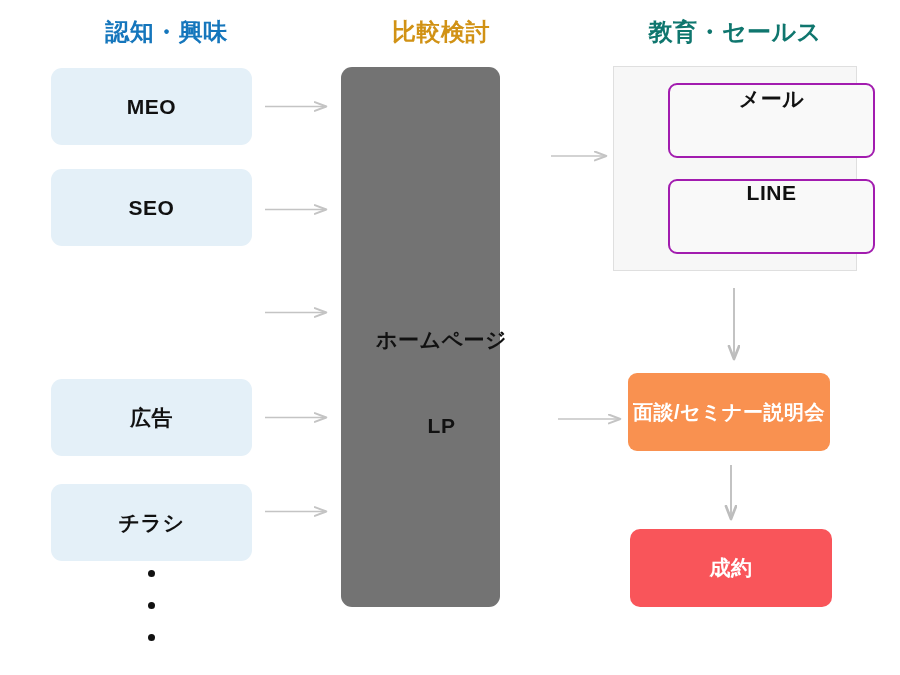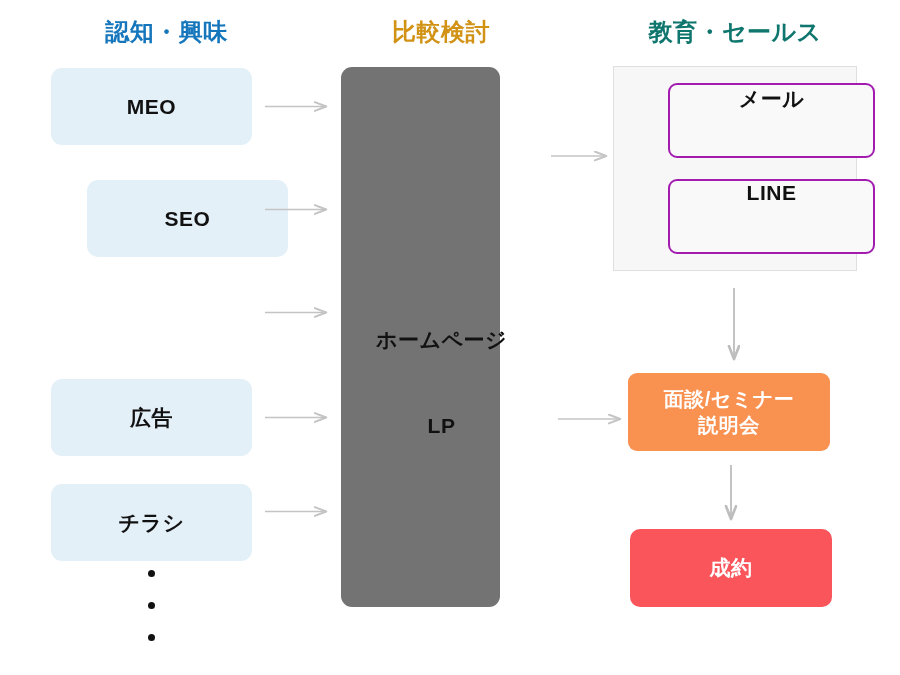--- a/index.html
+++ b/index.html
@@ -56,21 +56,21 @@
     align-items: center;
     justify-content: center;
   }
   .channel-label {
     font-weight: bold;
     font-size: 21px;
     color: #111111;
     letter-spacing: 0.5px;
   }
   #channel-0 { top: 68px; }
-  #channel-1 { top: 180px; margin-left: 36px; }
+  #channel-1 { top: 169px; }
   #channel-2 { top: 274px; }
   #channel-3 { top: 379px; }
   #channel-4 { top: 484px; }
 
   
   #ellipsis-dots {
     position: absolute;
     left: 51px;
     top: 570px;
     width: 201px;
@@ -144,21 +144,21 @@
   
   #meeting-box {
     position: absolute;
     left: 628px;
     top: 373px;
     width: 202px;
     height: 78px;
     background: #F99150;
     border-radius: 9px;
     display: flex;
-    flex-direction: column;
+    flex-direction: row;
     align-items: center;
     justify-content: center;
     line-height: 1.32;
   }
   .meeting-line {
     font-weight: bold;
     font-size: 20px;
     color: #FFFFFF;
     letter-spacing: 0.5px;
     white-space: nowrap;

